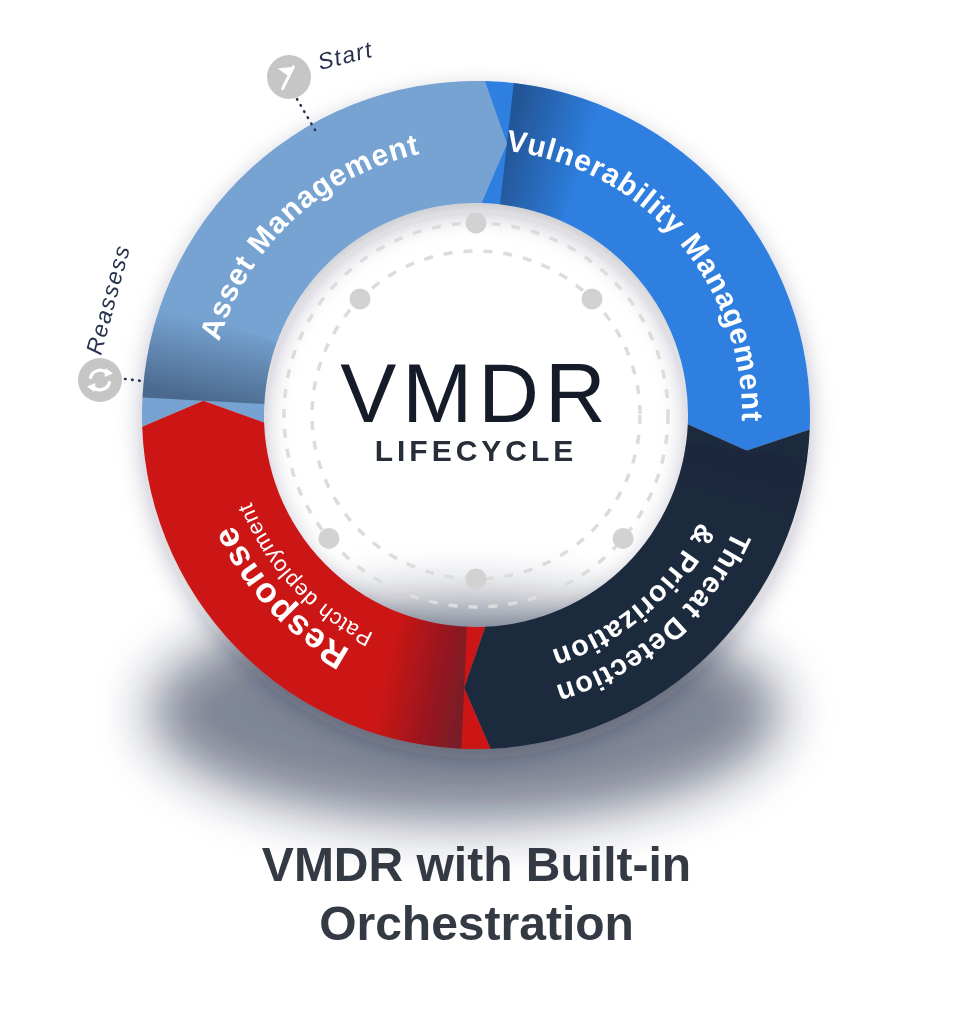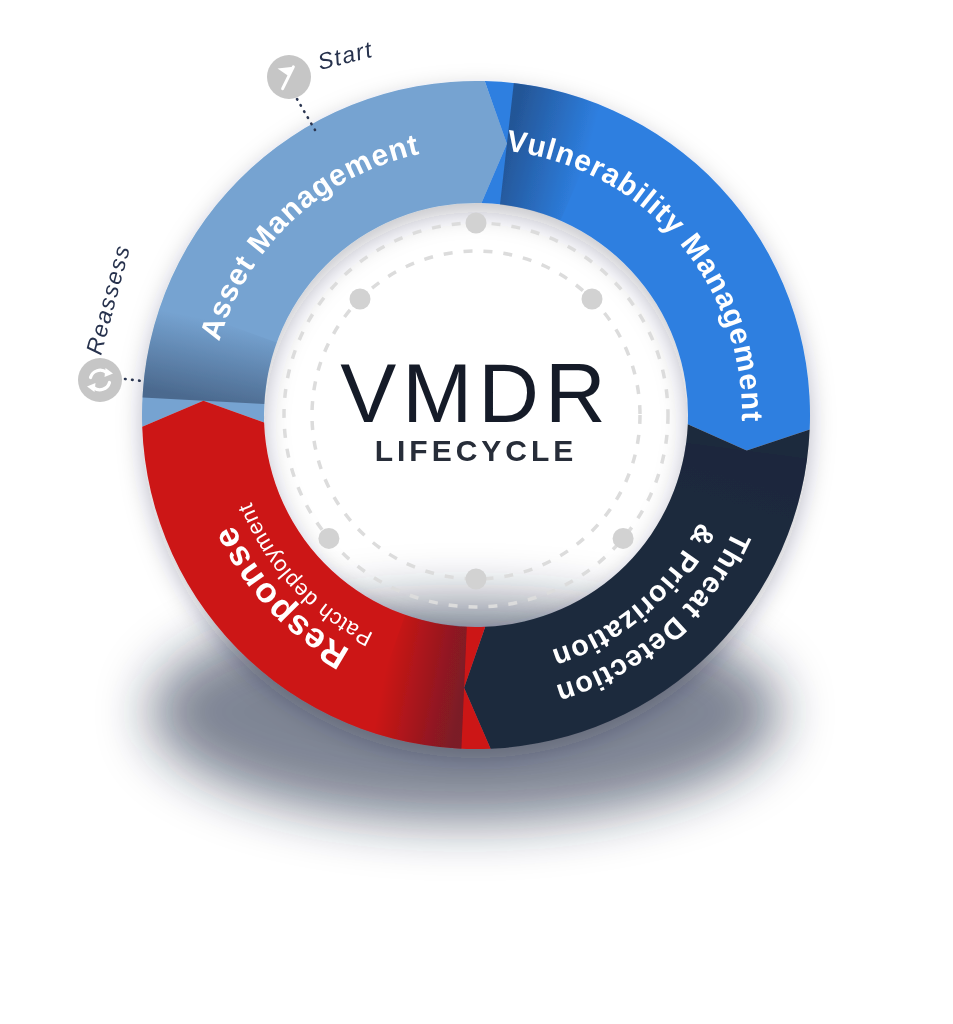--- a/index.html
+++ b/index.html
@@ -121,13 +121,14 @@
           <path d="M -9.5,-2.5 A 10,10 0 0 1 6.5,-7.5"></path>
           <path d="M 9.5,2.5 A 10,10 0 0 1 -6.5,7.5"></path>
         </g>
         <path fill="#ffffff" d="M 5.5,-12 L 13,-6.5 L 4.5,-3 Z"></path>
         <path fill="#ffffff" d="M -5.5,12 L -13,6.5 L -4.5,3 Z"></path>
       </g>
       <text class="note-label" x="101" y="356" transform="rotate(-75 101 356)" fill="#27324d">Reassess</text>
     </g>
   </svg>
 
+  <div class="caption">VMDR with Built-in Orchestration</div>
 </div>
 
 </body></html>

